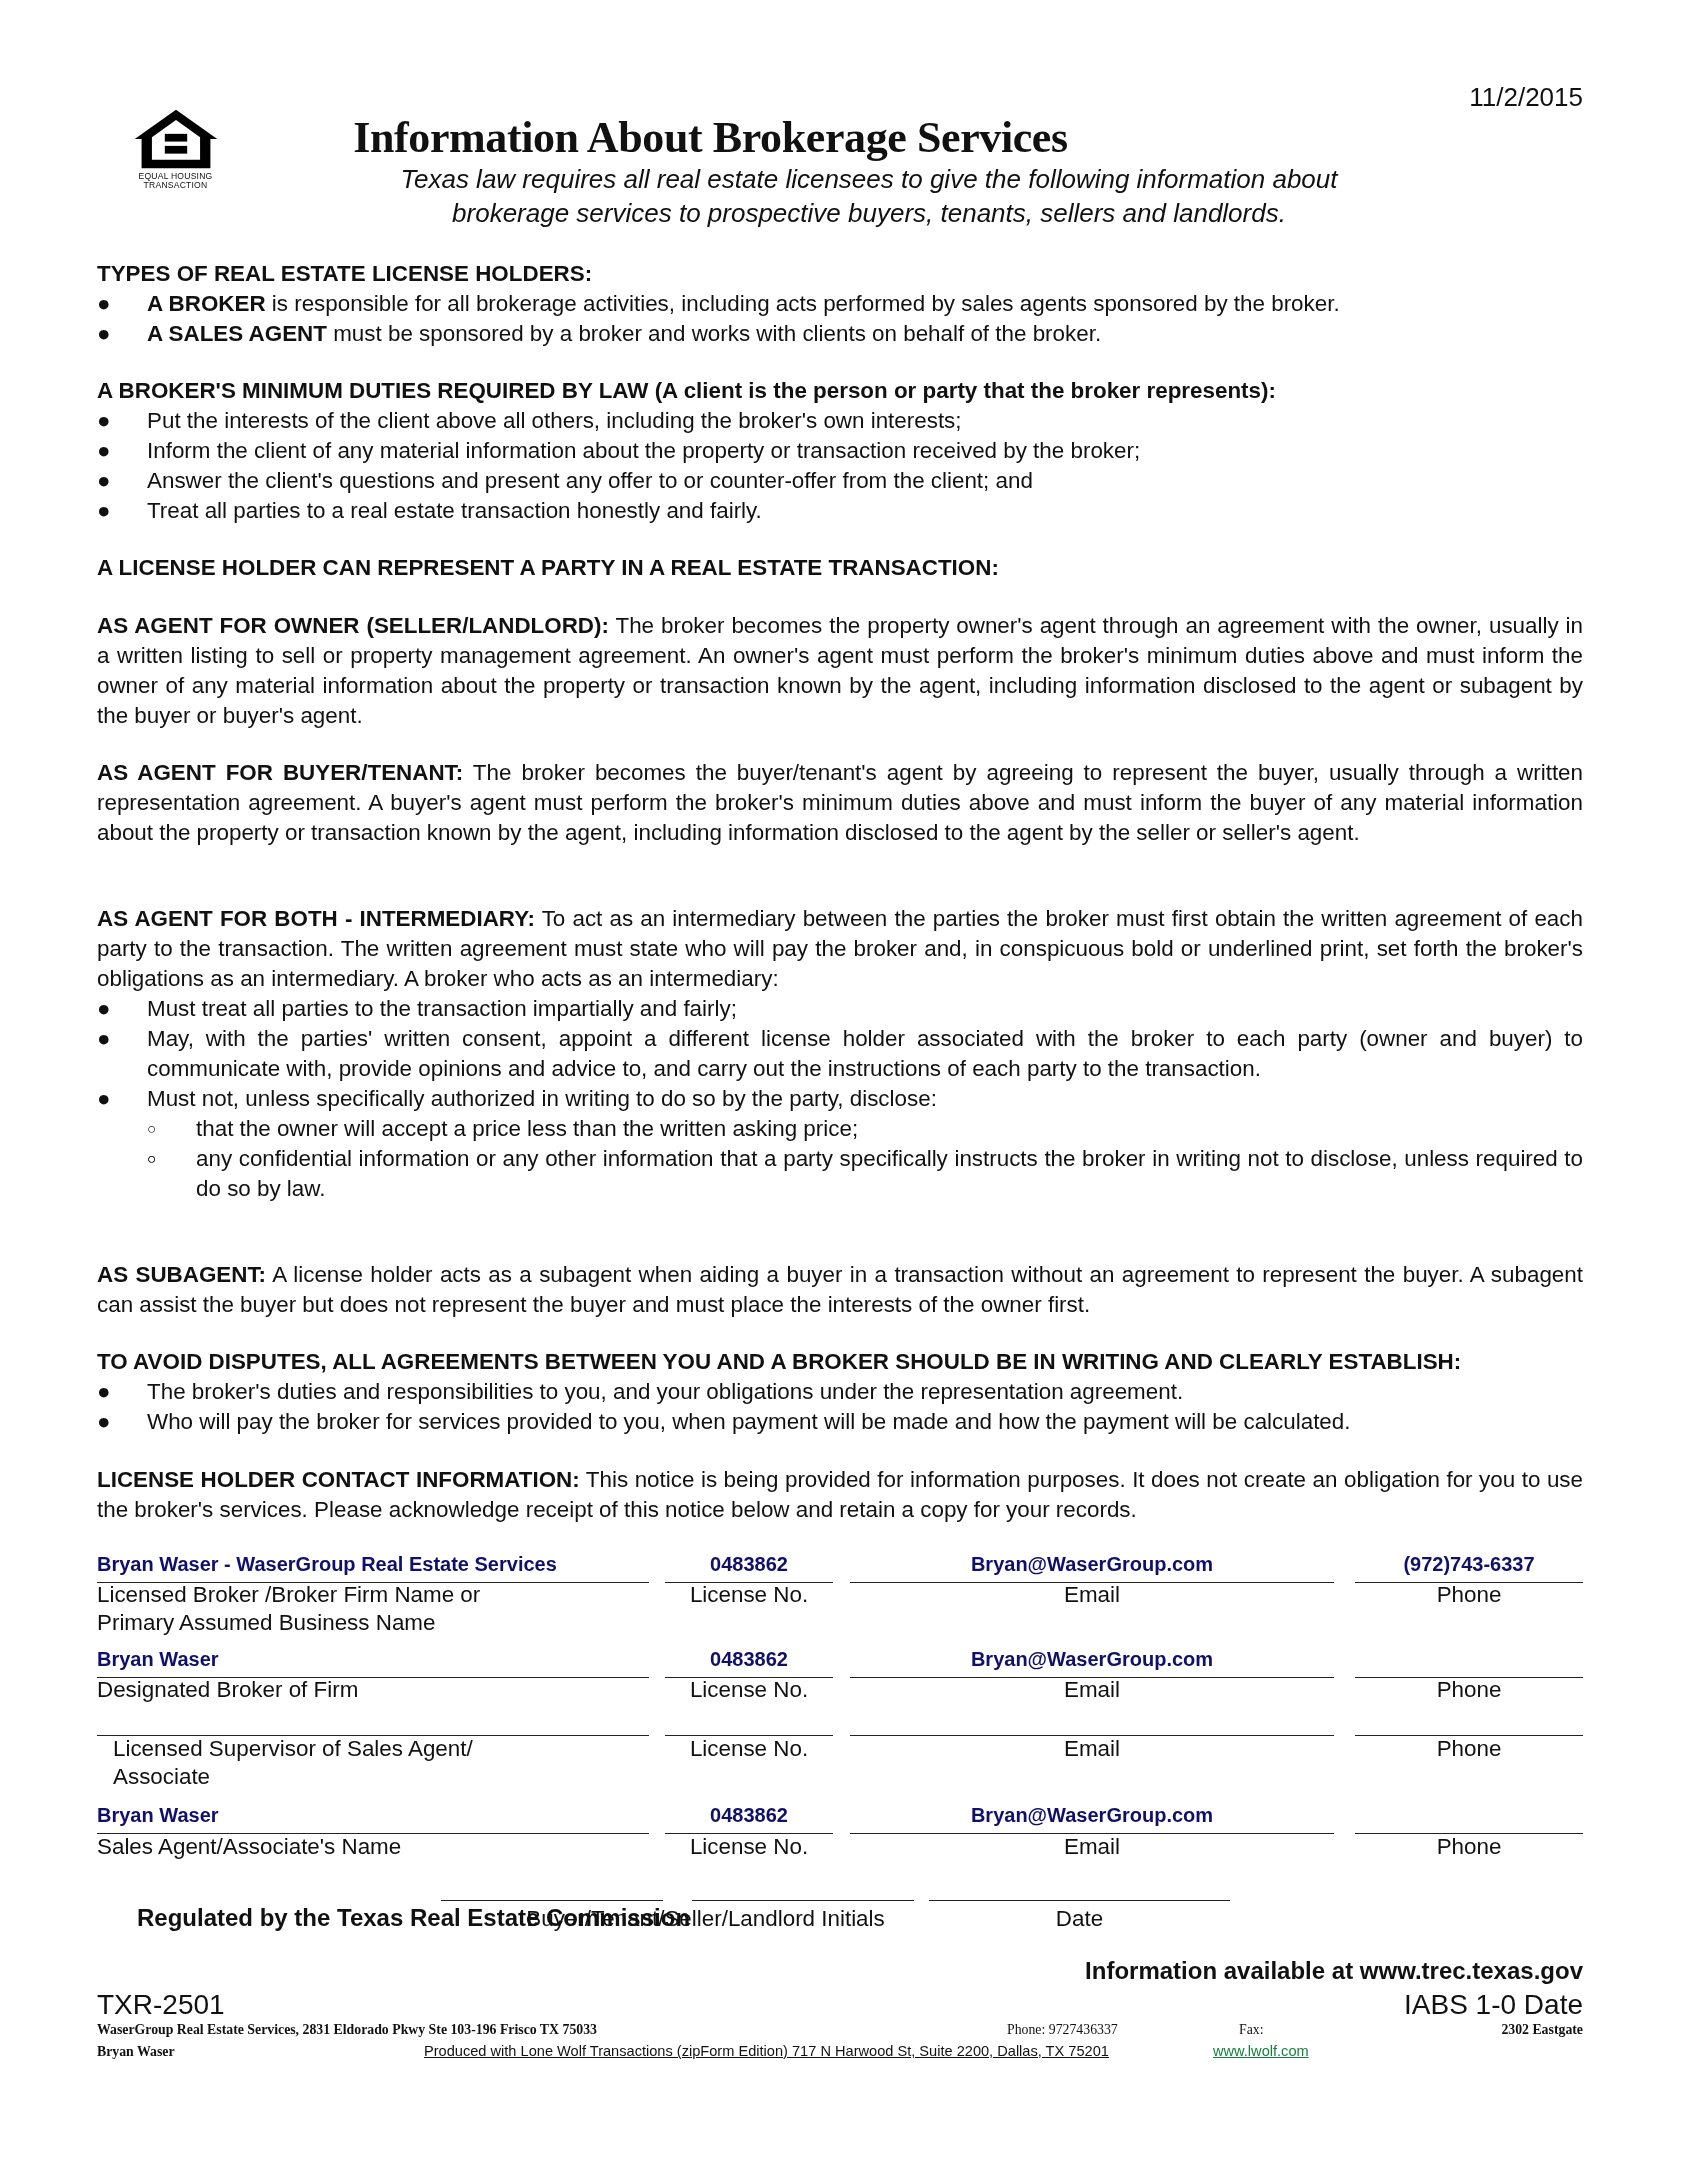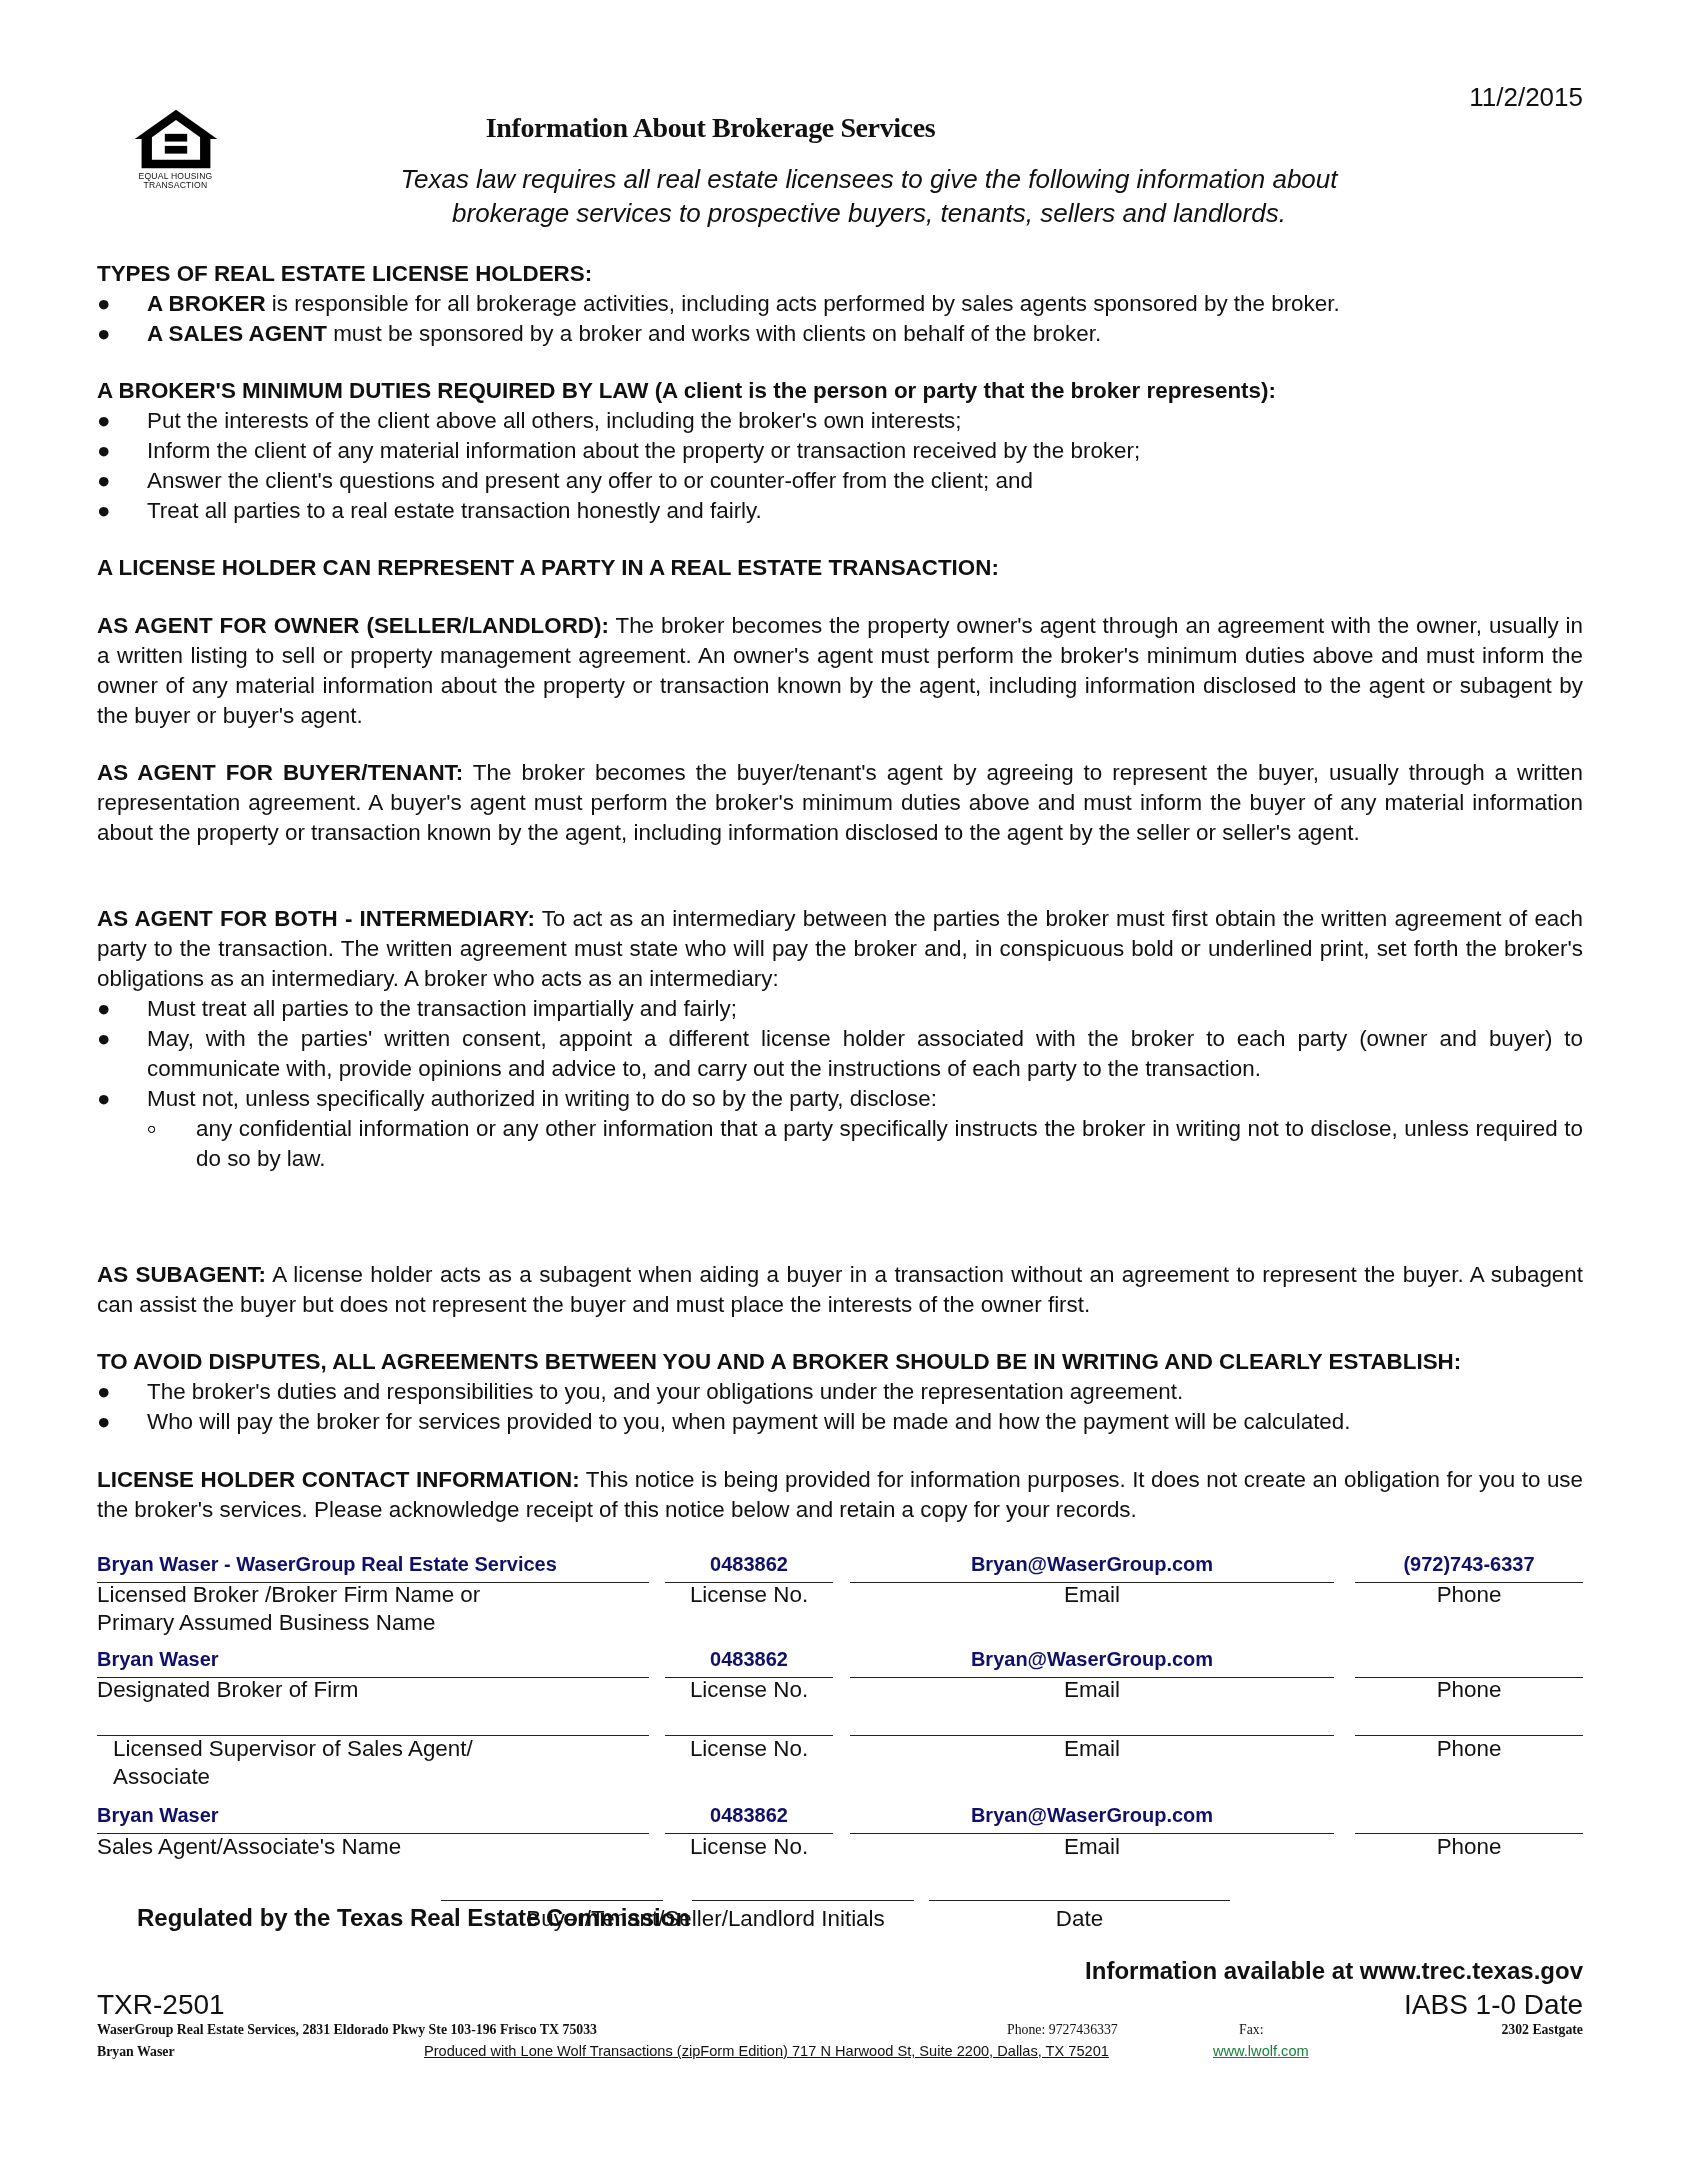--- a/index.html
+++ b/index.html
@@ -2,21 +2,21 @@
 <html style="font-size:13.8px"><head>
 <meta charset="utf-8">
 <style>
   html, body { margin:0; padding:0; background:#ffffff; }
   body { width:1682px; height:2177px; position:relative; overflow:hidden; color:#111; font-family:"Liberation Sans", sans-serif; }
   .abs { position:absolute; }
   .date { top:82px; right:99px; font-size:26px; }
   .logo { left:131px; top:108px; width:89px; }
   .logo svg { display:block; margin:0 auto; }
   .logo-text { font-size:8.6px; text-align:center; line-height:9.5px; letter-spacing:0.2px; margin-top:1.7px; }
-  .title { top:112px; left:0; width:1421px; text-align:center; font-family:"Liberation Serif", serif; font-weight:bold; font-size:28px; letter-spacing:-0.4px; }
+  .title { top:112px; left:0; width:1421px; text-align:center; font-family:"Liberation Serif", serif; font-weight:bold; font-size:44px; letter-spacing:-0.4px; }
   .subtitle { top:162px; left:327px; width:1084px; text-align:center; font-style:italic; font-size:26px; line-height:34px; }
   .body { left:97px; width:1486px; font-size:22.4px; line-height:30px; }
   .body p { margin:0; text-align:justify; text-align-last:left; }
   .h { font-weight:bold; }
   .b { font-weight:bold; }
   .bul { position:relative; padding-left:50px; text-align:justify; text-align-last:left; }
   .bul .dot { position:absolute; left:0; top:0; width:17px; text-align:left; }
   .sub { position:relative; padding-left:99px; text-align:justify; text-align-last:left; }
   .sub .dot { position:absolute; left:50px; top:0; font-size:15.5px; }
   .val { color:#10106a; font-weight:bold; font-size:20px; white-space:nowrap; }
@@ -78,21 +78,21 @@
 
 <div class="abs body" style="top:758px;">
   <p><span class="b">AS AGENT FOR BUYER/TENANT:</span><span> The broker becomes the buyer/tenant's agent by agreeing to represent the buyer, usually through a written representation agreement. A buyer's agent must perform the broker's minimum duties above and must inform the buyer of any material information about the property or transaction known by the agent, including information disclosed to the agent by the seller or seller's agent.</span></p>
 </div>
 
 <div class="abs body" style="top:904px;">
   <p><span class="b">AS AGENT FOR BOTH - INTERMEDIARY:</span><span> To act as an intermediary between the parties the broker must first obtain the written agreement of each party to the transaction. The written agreement must state who will pay the broker and, in conspicuous bold or underlined print, set forth the broker's obligations as an intermediary. A broker who acts as an intermediary:</span></p>
   <div class="bul"><span class="dot">●</span><span>Must treat all parties to the transaction impartially and fairly;</span></div>
   <div class="bul"><span class="dot">●</span><span>May, with the parties' written consent, appoint a different license holder associated with the broker to each party (owner and buyer) to communicate with, provide opinions and advice to, and carry out the instructions of each party to the transaction.</span></div>
   <div class="bul"><span class="dot">●</span><span>Must not, unless specifically authorized in writing to do so by the party, disclose:</span></div>
-  <div class="sub"><span class="dot">○</span></div>
+  <div class="sub"><span class="dot">○</span><span>that the owner will accept a price less than the written asking price;</span></div>
   <div class="sub"><span class="dot">○</span></div>
   <div class="sub"><span class="dot">○</span><span>any confidential information or any other information that a party specifically instructs the broker in writing not to disclose, unless required to do so by law.</span></div>
 </div>
 
 <div class="abs body" style="top:1260px;">
   <p><span class="b">AS SUBAGENT:</span><span> A license holder acts as a subagent when aiding a buyer in a transaction without an agreement to represent the buyer. A subagent can assist the buyer but does not represent the buyer and must place the interests of the owner first.</span></p>
 </div>
 
 <div class="abs body" style="top:1347px;">
   <p class="h">TO AVOID DISPUTES, ALL AGREEMENTS BETWEEN YOU AND A BROKER SHOULD BE IN WRITING AND CLEARLY ESTABLISH:</p>

